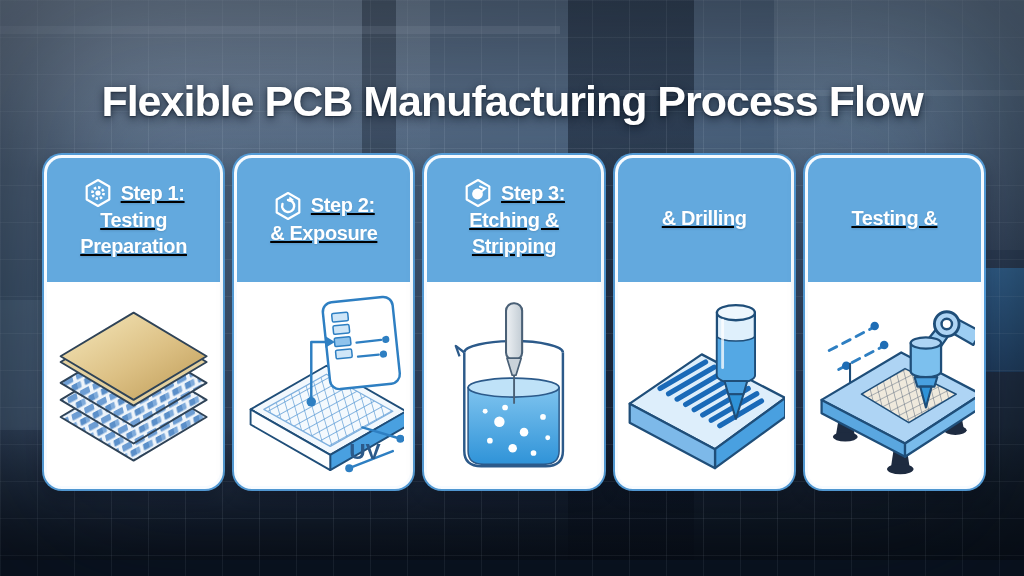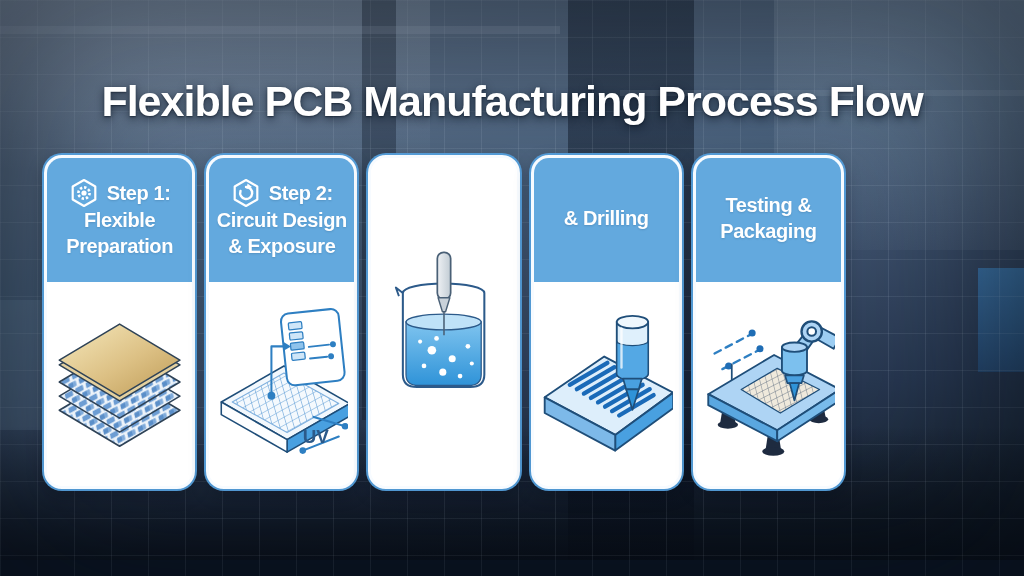--- a/index.html
+++ b/index.html
@@ -30,21 +30,21 @@
 
   
   .page-title{
     position:absolute;top:48px;left:0;width:1024px;text-align:center;
     color:#ffffff;font-size:43px;font-weight:700;letter-spacing:-1px;
     text-shadow:0 3px 8px rgba(8,18,32,.65),0 1px 2px rgba(8,18,32,.6);
     white-space:nowrap;
   }
 
   
-  .cards{position:absolute;top:155px;left:44px;width:800px;height:334px;display:flex;gap:11px;}
+  .cards{position:absolute;top:155px;left:44px;width:940px;height:334px;display:flex;gap:11px;text-decoration:underline;}
   .card{
     flex:1;display:flex;flex-direction:column;overflow:hidden;
     background:#ffffff;border:3px solid #f7fbff;border-radius:18px;
     box-shadow:0 0 0 2px rgba(84,158,218,.95),0 6px 16px rgba(5,12,22,.35);
   }
   .card-header{
     height:110px;flex:0 0 auto;background:#63a9de;color:#fff;
     display:flex;flex-direction:column;align-items:center;justify-content:center;
     padding:6px 4px 8px;text-shadow:0 1px 2px rgba(20,50,80,.18);
   }
@@ -110,21 +110,21 @@
   <div class="card">
     <div class="card-header">
       <div class="hdr-line1">
         <svg class="hdr-icon" viewBox="0 0 30 30">
           <path d="M15 2 26.3 8.5 26.3 21.5 15 28 3.7 21.5 3.7 8.5 Z" fill="none" stroke="#fff" stroke-width="2.2" stroke-linejoin="round"></path>
           <circle cx="15" cy="15" r="5.6" fill="none" stroke="#fff" stroke-width="2.6" stroke-dasharray="2.4 1.9"></circle>
           <circle cx="15" cy="15" r="2.6" fill="#fff"></circle>
         </svg>
         <span class="step-heading">Step 1:</span>
       </div>
-      <span class="step-label">Flexible</span>
+      <span class="step-label">Testing</span>
       <span class="step-label">Preparation</span>
     </div>
     <div class="card-body">
       <svg viewBox="0 0 170 205">
         <g stroke="#2f4357" stroke-width="2" stroke-linejoin="round">
           <path d="M85 90 L162 136 L85 182 L8 136 Z" fill="url(#p-weave)"></path>
           <path d="M85 72 L162 118 L85 164 L8 118 Z" fill="url(#p-weave)"></path>
           <path d="M85 54 L162 100 L85 146 L8 100 Z" fill="url(#p-weave)"></path>
           <path d="M85 32 L162 78 L85 124 L8 78 Z" fill="#e4d09e"></path>
           <path d="M85 26 L162 72 L85 118 L8 72 Z" fill="url(#g-gold)"></path>
@@ -136,21 +136,20 @@
   <div class="card">
     <div class="card-header">
       <div class="hdr-line1">
         <svg class="hdr-icon" viewBox="0 0 30 30">
           <path d="M15 2 26.3 8.5 26.3 21.5 15 28 3.7 21.5 3.7 8.5 Z" fill="none" stroke="#fff" stroke-width="2.2" stroke-linejoin="round"></path>
           <path d="M9.5 13 a6 6 0 1 0 5.5 -4" fill="none" stroke="#fff" stroke-width="2.4" stroke-linecap="round"></path>
           <path d="M16.5 5.5 L21 9 L15.5 11 Z" fill="#fff"></path>
         </svg>
         <span class="step-heading">Step 2:</span>
       </div>
-      <span class="step-label">Circuit Design</span>
       <span class="step-label">&amp; Exposure</span>
     </div>
     <div class="card-body">
       <svg viewBox="0 0 170 210">
 
         <g stroke="#1f4e79" stroke-width="2" stroke-linejoin="round">
           <path d="M8 128 L88 82 L172 130 L92 176 Z" fill="#f2f8fd"></path>
           <path d="M172 130 L92 176 L92 192 L172 146 Z" fill="#49a0e0"></path>
           <path d="M8 128 L92 176 L92 192 L8 144 Z" fill="#fdfeff"></path>
           <path d="M22 128 L88 91 L158 130 L92 167 Z" fill="url(#p-grid2)" stroke="#7fb0de" stroke-width="1.4"></path>
@@ -175,20 +174,32 @@
         <path d="M126 147 L166 159" stroke="#2e7fc2" stroke-width="2.6" stroke-linecap="round"></path>
         <circle cx="166" cy="159" r="4.2" fill="#2e7fc2"></circle>
         <path d="M112 190 L158 172" stroke="#2e7fc2" stroke-width="2.6" stroke-linecap="round"></path>
         <circle cx="112" cy="190" r="4.2" fill="#2e7fc2"></circle>
         <text x="112" y="180" font-size="24" font-weight="bold" fill="#2c5a8a" font-family="Liberation Sans, DejaVu Sans, sans-serif">UV</text>
       </svg>
     </div>
   </div>
 
   <div class="card">
+    <div class="card-header">
+      <div class="hdr-line1">
+        <svg class="hdr-icon" viewBox="0 0 30 30">
+          <path d="M15 2 26.3 8.5 26.3 21.5 15 28 3.7 21.5 3.7 8.5 Z" fill="none" stroke="#fff" stroke-width="2.2" stroke-linejoin="round"></path>
+          <circle cx="14.5" cy="16" r="5.4" fill="#fff"></circle>
+          <path d="M17 8.5 L22 10.5 L18.5 13.5" fill="none" stroke="#fff" stroke-width="2" stroke-linecap="round"></path>
+        </svg>
+        <span class="step-heading">Step 3:</span>
+      </div>
+      <span class="step-label">Etching &amp;</span>
+      <span class="step-label">Stripping</span>
+    </div>
     <div class="card-body">
       <svg viewBox="0 0 170 210">
 
         <path d="M37 105 V172 q0 14 16 14 h64 q16 0 16 -14 V105 Z" fill="url(#g-liquid)" stroke="#2c5a8a" stroke-width="1.6"></path>
         <ellipse cx="85" cy="105" rx="48" ry="10" fill="#bfe2f8" stroke="#2c5a8a" stroke-width="1.8"></ellipse>
 
         <g fill="#ffffff">
           <circle cx="70" cy="141" r="5.5"></circle>
             <circle cx="96" cy="152" r="4.5"></circle>
             <circle cx="116" cy="136" r="3"></circle>
@@ -241,21 +252,20 @@
         <path d="M104 34 V84" stroke="#ffffff" stroke-width="3" stroke-linecap="round" opacity=".75"></path>
         <path d="M106 98 H130 L126 112 H110 Z" fill="#49a0e0" stroke="#1f4e79" stroke-width="2.2" stroke-linejoin="round"></path>
         <path d="M110 112 H126 L118 138 Z" fill="#2f93d8" stroke="#1f4e79" stroke-width="2.2" stroke-linejoin="round"></path>
       </svg>
     </div>
   </div>
 
   <div class="card">
     <div class="card-header">
       <span class="step-label">Testing &amp;</span>
-      <span class="step-label">Packaging</span>
     </div>
     <div class="card-body">
       <svg viewBox="0 0 170 210">
 
         <g stroke="#2e7fc2" stroke-width="3" stroke-linecap="round" stroke-dasharray="9 7">
           <path d="M16 66 L62 42"></path>
           <path d="M26 86 L72 62"></path>
         </g>
         <circle cx="64" cy="40" r="4.5" fill="#1f6db5"></circle>
         <circle cx="74" cy="60" r="4.5" fill="#1f6db5"></circle>

